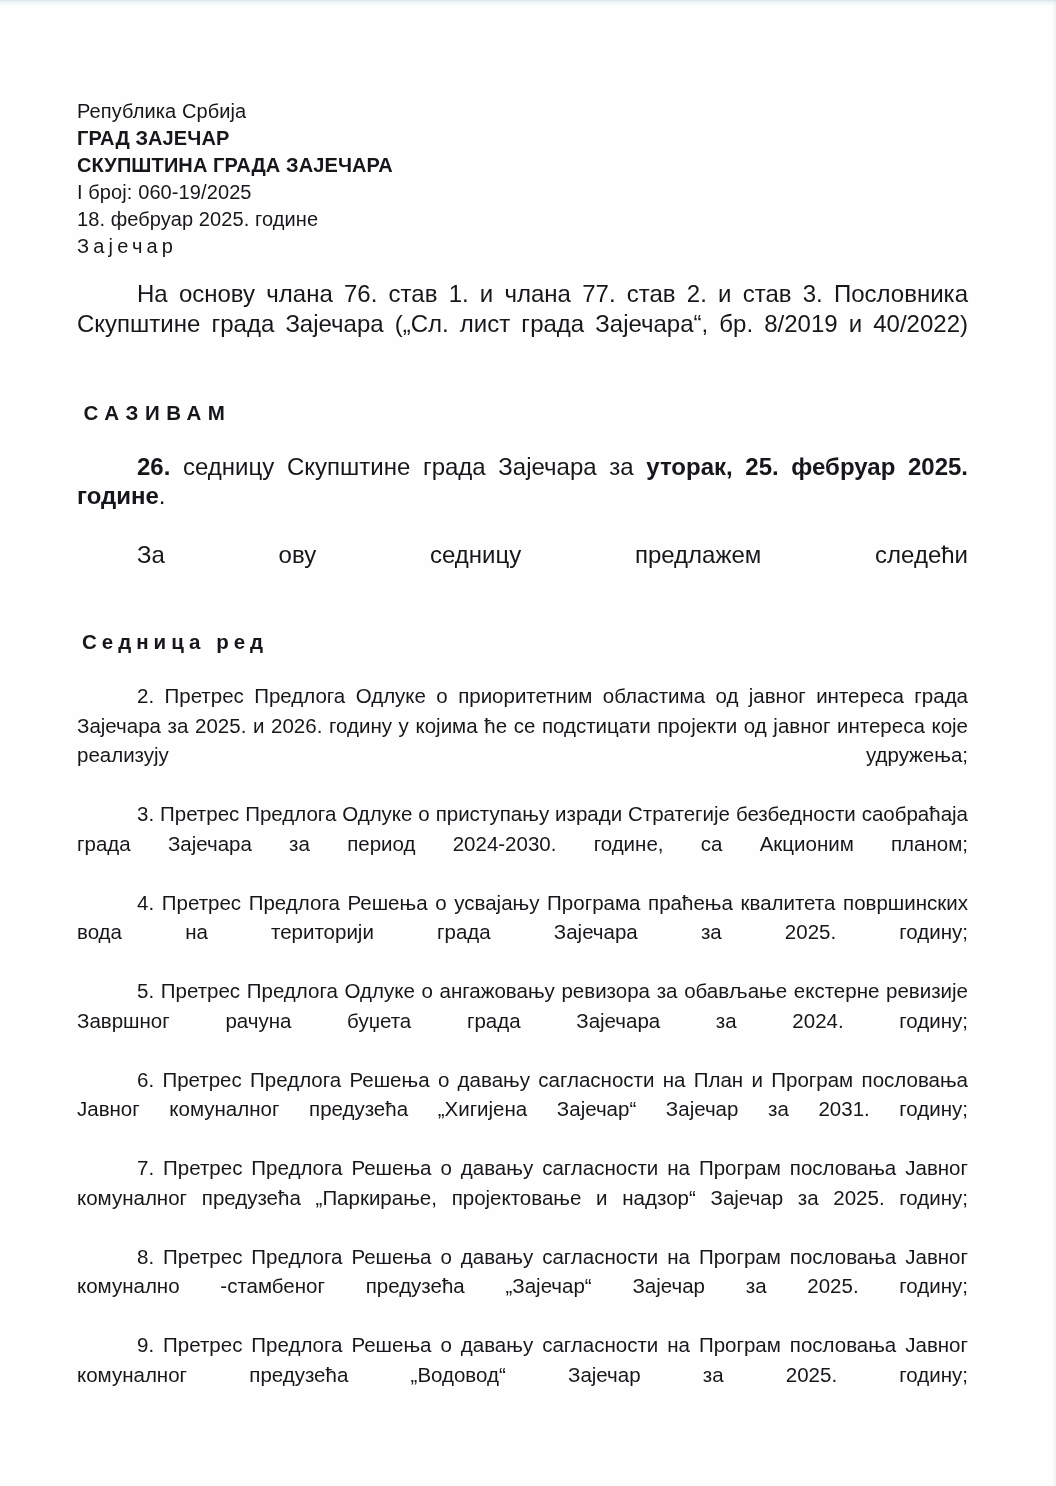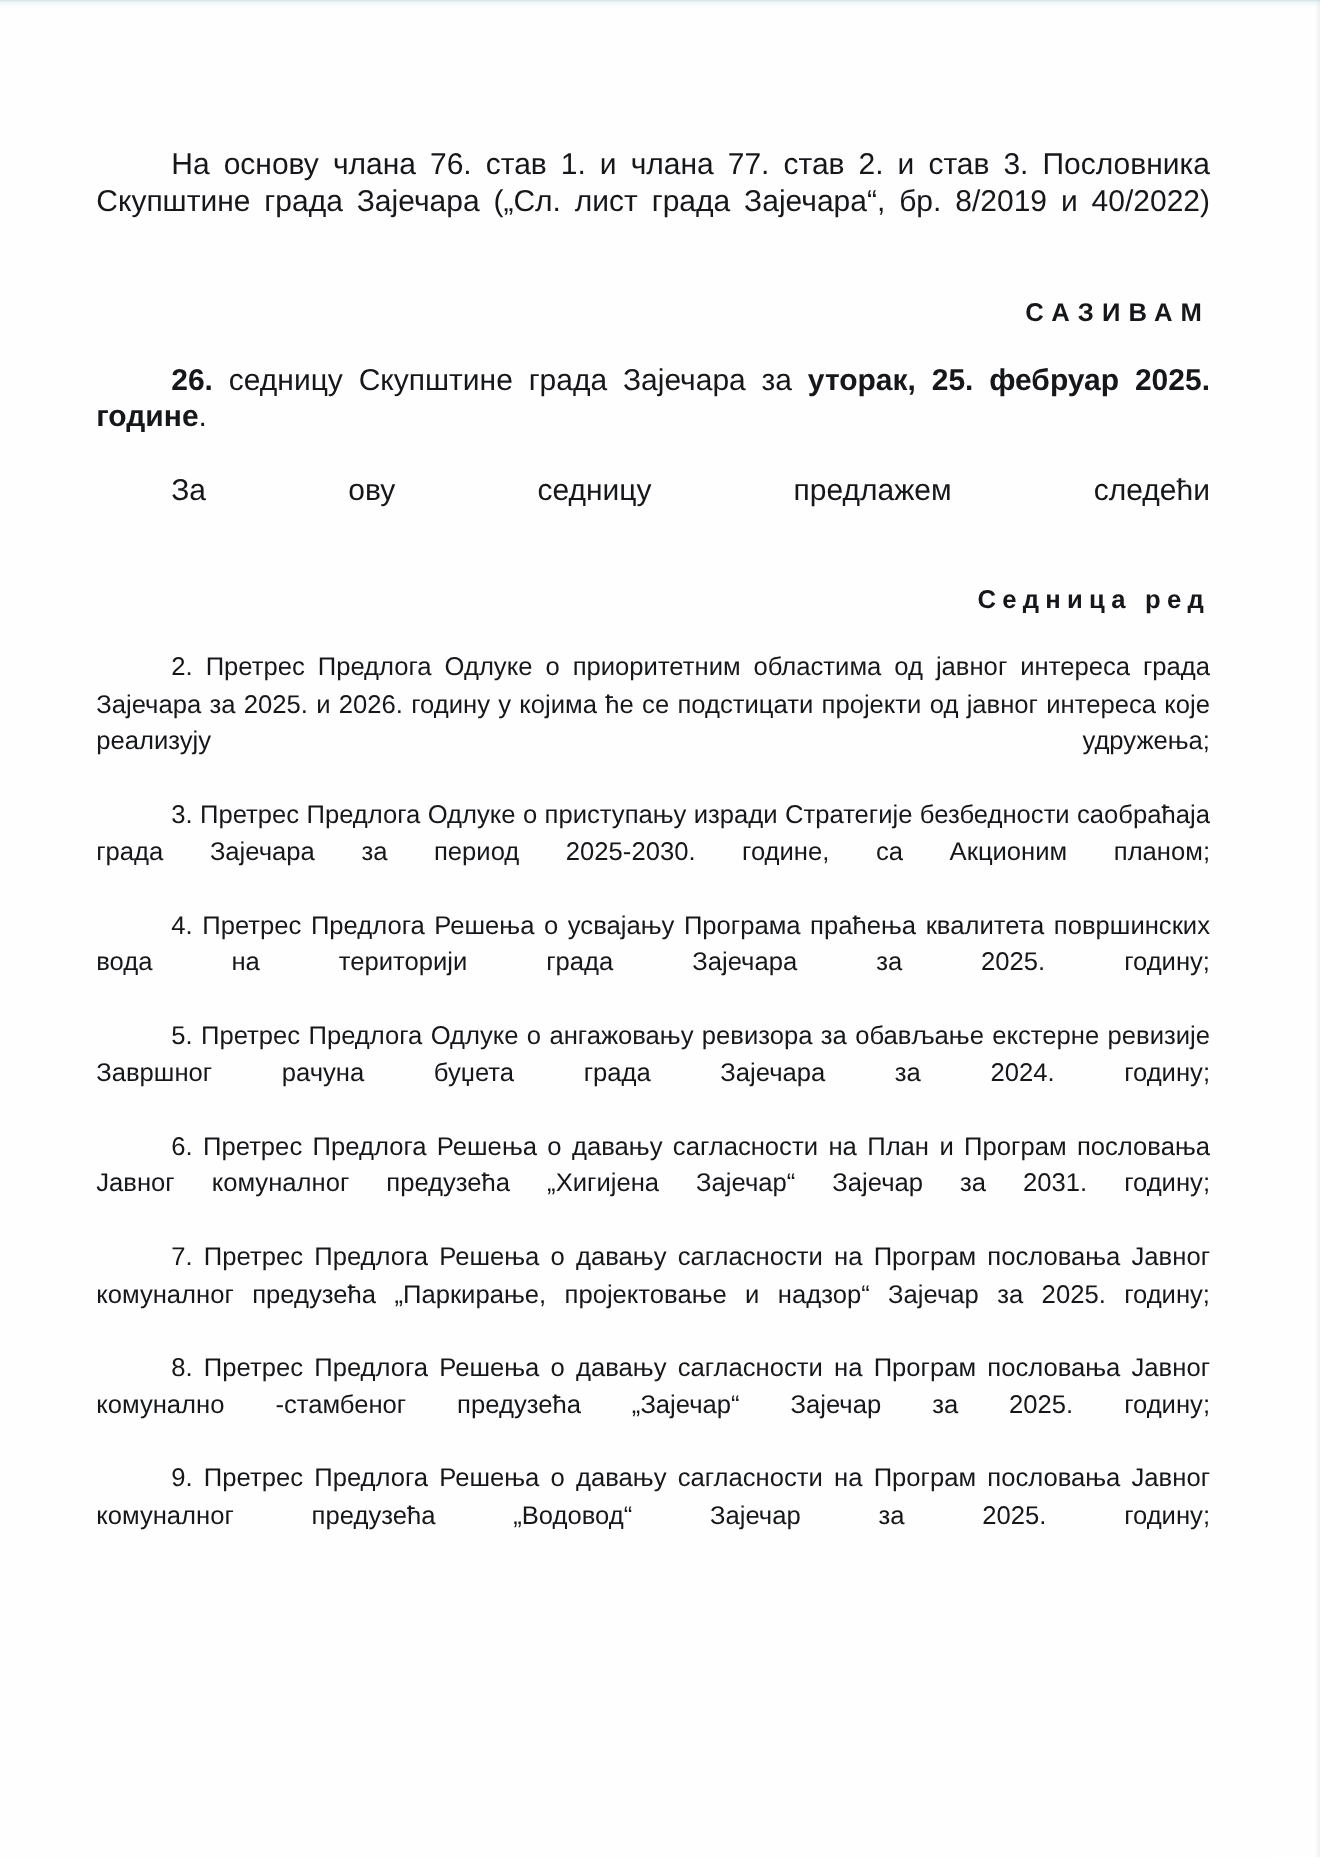--- a/index.html
+++ b/index.html
@@ -67,21 +67,21 @@
   }
   .para.indent { text-indent: 60px; }
 
   .gap-intro { height: 19px; }
   .gap-a { height: 32px; }
   .gap-b { height: 26px; }
   .gap-c { height: 30px; }
   .gap-d { height: 26px; }
 
   .centered-heading {
-    text-align: right;
+    text-align: left;
     font-weight: bold;
     font-size: 20.5px;
     letter-spacing: 6.5px;
     text-indent: 6.5px;
     line-height: 26px;
   }
   .centered-heading.smallcaps-mixed {
     letter-spacing: 5px;
     text-indent: 5px;
   }
@@ -112,20 +112,28 @@
 </head>
 <body>
 
 <div class="page">
 
   <div class="scan-top-edge"></div>
   <div class="scan-right-edge"></div>
 
   <div class="content">
 
+    <div class="letterhead">
+      <div class="lh-line">Република Србија</div>
+      <div class="lh-line lh-bold">ГРАД ЗАЈЕЧАР</div>
+      <div class="lh-line lh-bold">СКУПШТИНА ГРАДА ЗАЈЕЧАРА</div>
+      <div class="lh-line">I број: 060-19/2025</div>
+      <div class="lh-line">18. фебруар 2025. године</div>
+      <div class="lh-line lh-spaced">Зајечар</div>
+    </div>
 
     <div class="gap-intro"></div>
 
     <p class="para indent justify-block">На основу члана 76. став 1. и члана 77. став 2. и став 3. Пословника Скупштине града Зајечара („Сл. лист града Зајечара“, бр. 8/2019 и 40/2022)</p>
 
     <div class="gap-a"></div>
 
     <div class="centered-heading">САЗИВАМ</div>
 
     <div class="gap-b"></div>
@@ -136,21 +144,21 @@
     <p class="para indent justify-block">За ову седницу предлажем следећи</p>
 
     <div class="gap-c"></div>
 
     <div class="centered-heading smallcaps-mixed">Седница ред</div>
 
     <div class="gap-d"></div>
 
     <div class="agenda">
       <p class="item"><span>2.</span> <span>Претрес Предлога Одлуке о приоритетним областима од јавног интереса града Зајечара за 2025. и 2026. годину у којима ће се подстицати пројекти од јавног интереса које реализују удружења;</span></p>
-      <p class="item"><span>3.</span> <span>Претрес Предлога Одлуке о приступању изради Стратегије безбедности саобраћаја града Зајечара за период 2025-2030. године, са Акционим планом;</span></p>
+      <p class="item"><span>3.</span> <span>Претрес Предлога Одлуке о приступању изради Стратегије безбедности саобраћаја града Зајечара за период 2024-2030. године, са Акционим планом;</span></p>
       <p class="item"><span>4.</span> <span>Претрес Предлога Решења о усвајању Програма праћења квалитета површинских вода на територији града Зајечара за 2025. годину;</span></p>
       <p class="item"><span>5.</span> <span>Претрес Предлога Одлуке о ангажовању ревизора за обављање екстерне ревизије Завршног рачуна буџета града Зајечара за 2024. годину;</span></p>
       <p class="item"><span>6.</span> <span>Претрес Предлога Решења о давању сагласности на План и Програм пословања Јавног комуналног предузећа „Хигијена Зајечар“ Зајечар за 2031. годину;</span></p>
       <p class="item"><span>7.</span> <span>Претрес Предлога Решења о давању сагласности на Програм пословања Јавног комуналног предузећа „Паркирање, пројектовање и надзор“ Зајечар за 2025. годину;</span></p>
       <p class="item"><span>8.</span> <span>Претрес Предлога Решења о давању сагласности на  Програм пословања Јавног комунално -стамбеног предузећа „Зајечар“ Зајечар за 2025. годину;</span></p>
       <p class="item"><span>9.</span> <span>Претрес Предлога Решења о давању сагласности на Програм пословања Јавног комуналног предузећа „Водовод“ Зајечар за 2025. годину;</span></p>
 
     </div>
 
   </div>

